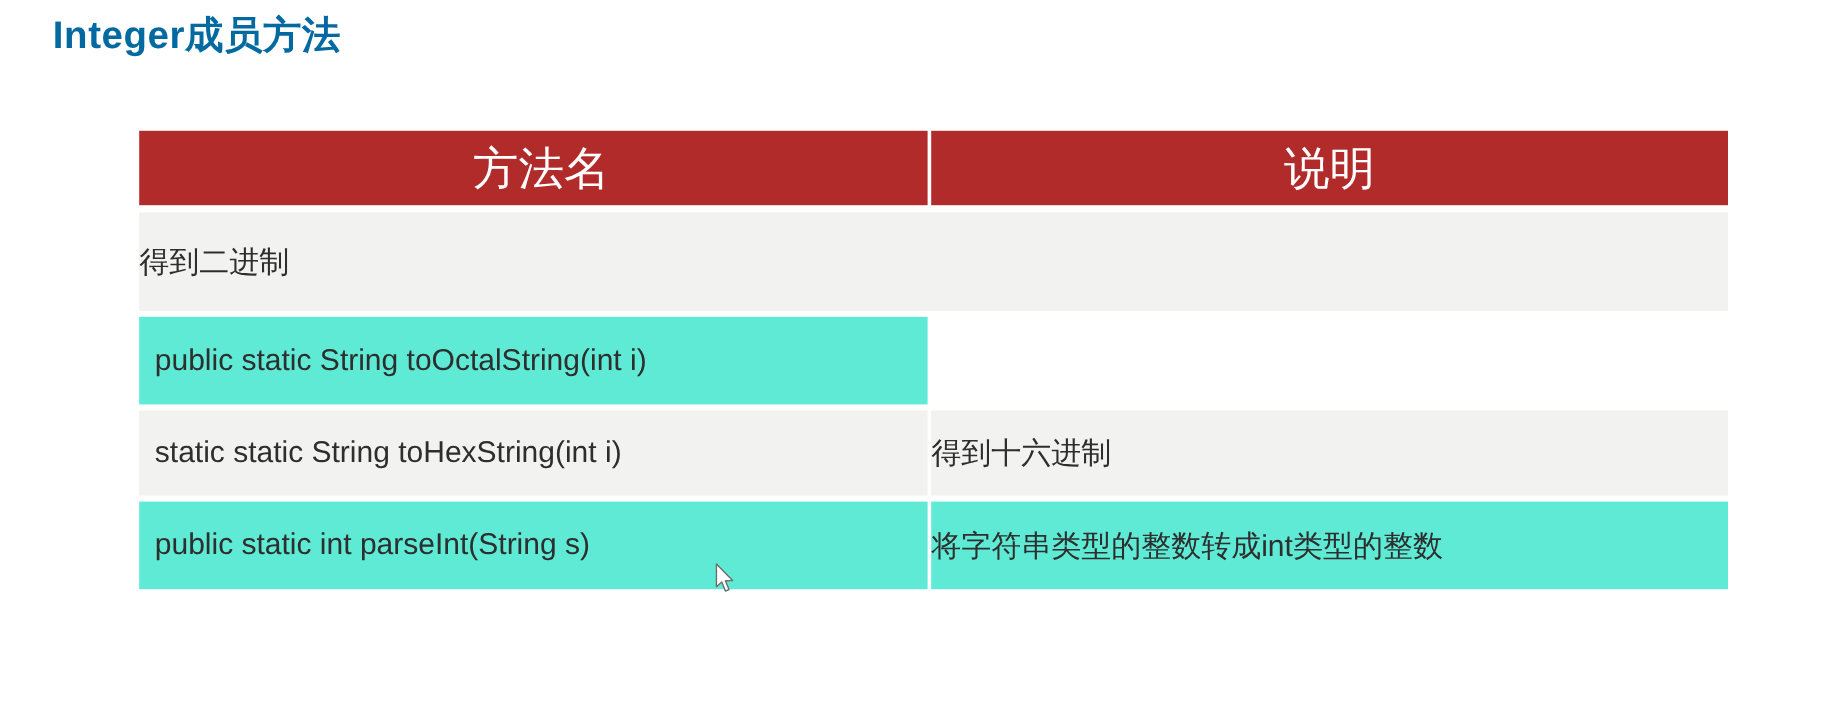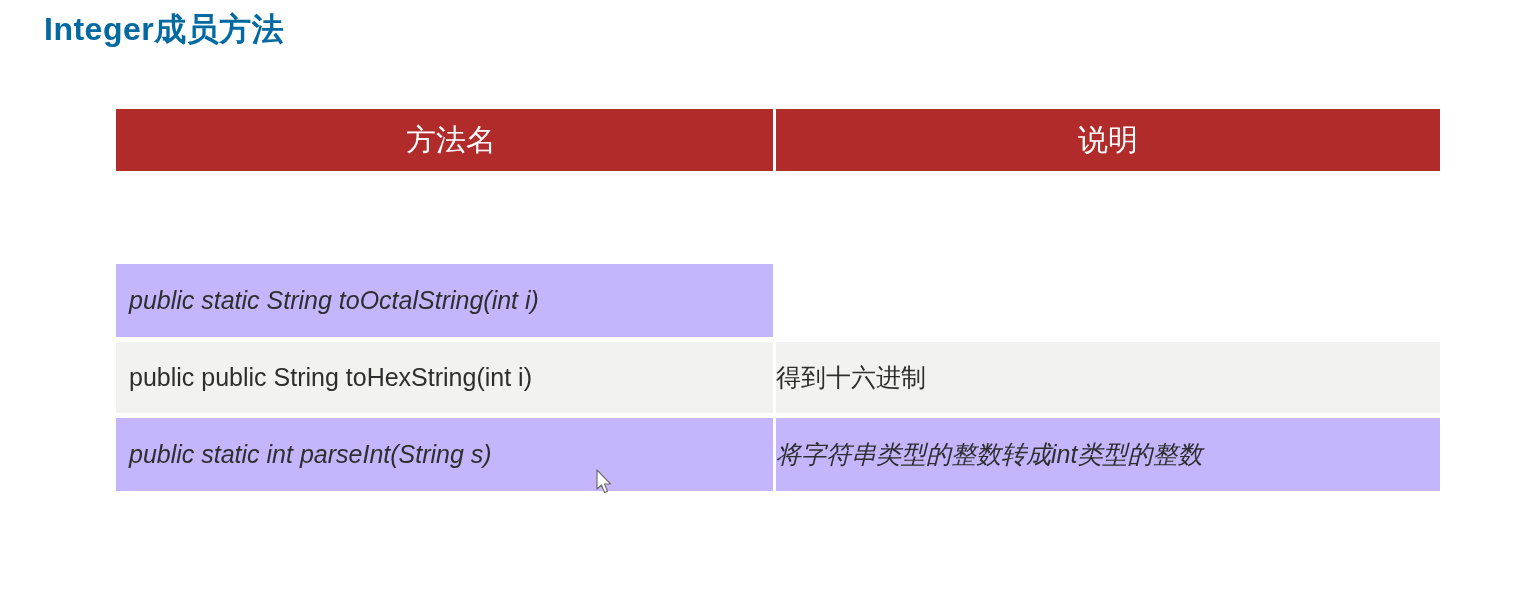--- a/index.html
+++ b/index.html
@@ -34,36 +34,36 @@
     margin-bottom: 5px;
   }
   .t-row:last-child { margin-bottom: 0; }
   .t-header {
     height: 62px;
     margin-bottom: 6px;
   }
   .t-header .cell {
     background: #b12b2b;
     color: #ffffff;
-    font-size: 30px;
+    font-size: 38px;
     font-weight: 500;
     display: flex;
     align-items: center;
     justify-content: center;
   }
   .cell {
     display: flex;
     align-items: center;
     font-size: 25px;
     color: #2e2e2e;
   }
   .cell.c1 { width: 657px; flex: 0 0 657px; padding-left: 13px; }
   .cell.c2 { flex: 1 1 auto; }
   .row-light .cell { background: #f2f2f1; }
-  .row-dark  .cell { background: #c4b5fd; font-style: italic; }
+  .row-dark  .cell { background: #5eead4; }
   .r1 { height: 82px; }
   .r2 { height: 73px; }
   .r3 { height: 71px; }
   .r4 { height: 73px; }
   .mouse-cursor {
     position: absolute;
     left: 596px;
     top: 469px;
     width: 18px;
     height: 27px;
@@ -76,28 +76,29 @@
 <div class="page-title">Integer成员方法</div>
 
 <div class="methods-table">
 
   <div class="t-row t-header">
     <div class="cell c1">方法名</div>
     <div class="cell c2">说明</div>
   </div>
 
   <div class="t-row row-light r1">
+    <div class="cell c2">得到二进制</div>
   </div>
 
   <div class="t-row row-dark r2">
     <div class="cell c1">public static String toOctalString(int i)</div>
   </div>
 
   <div class="t-row row-light r3">
-    <div class="cell c1">public public String toHexString(int i)</div>
+    <div class="cell c1">static static String toHexString(int i)</div>
     <div class="cell c2">得到十六进制</div>
   </div>
 
   <div class="t-row row-dark r4">
     <div class="cell c1">public static int parseInt(String s)</div>
     <div class="cell c2">将字符串类型的整数转成int类型的整数</div>
   </div>
 
 </div>
 

